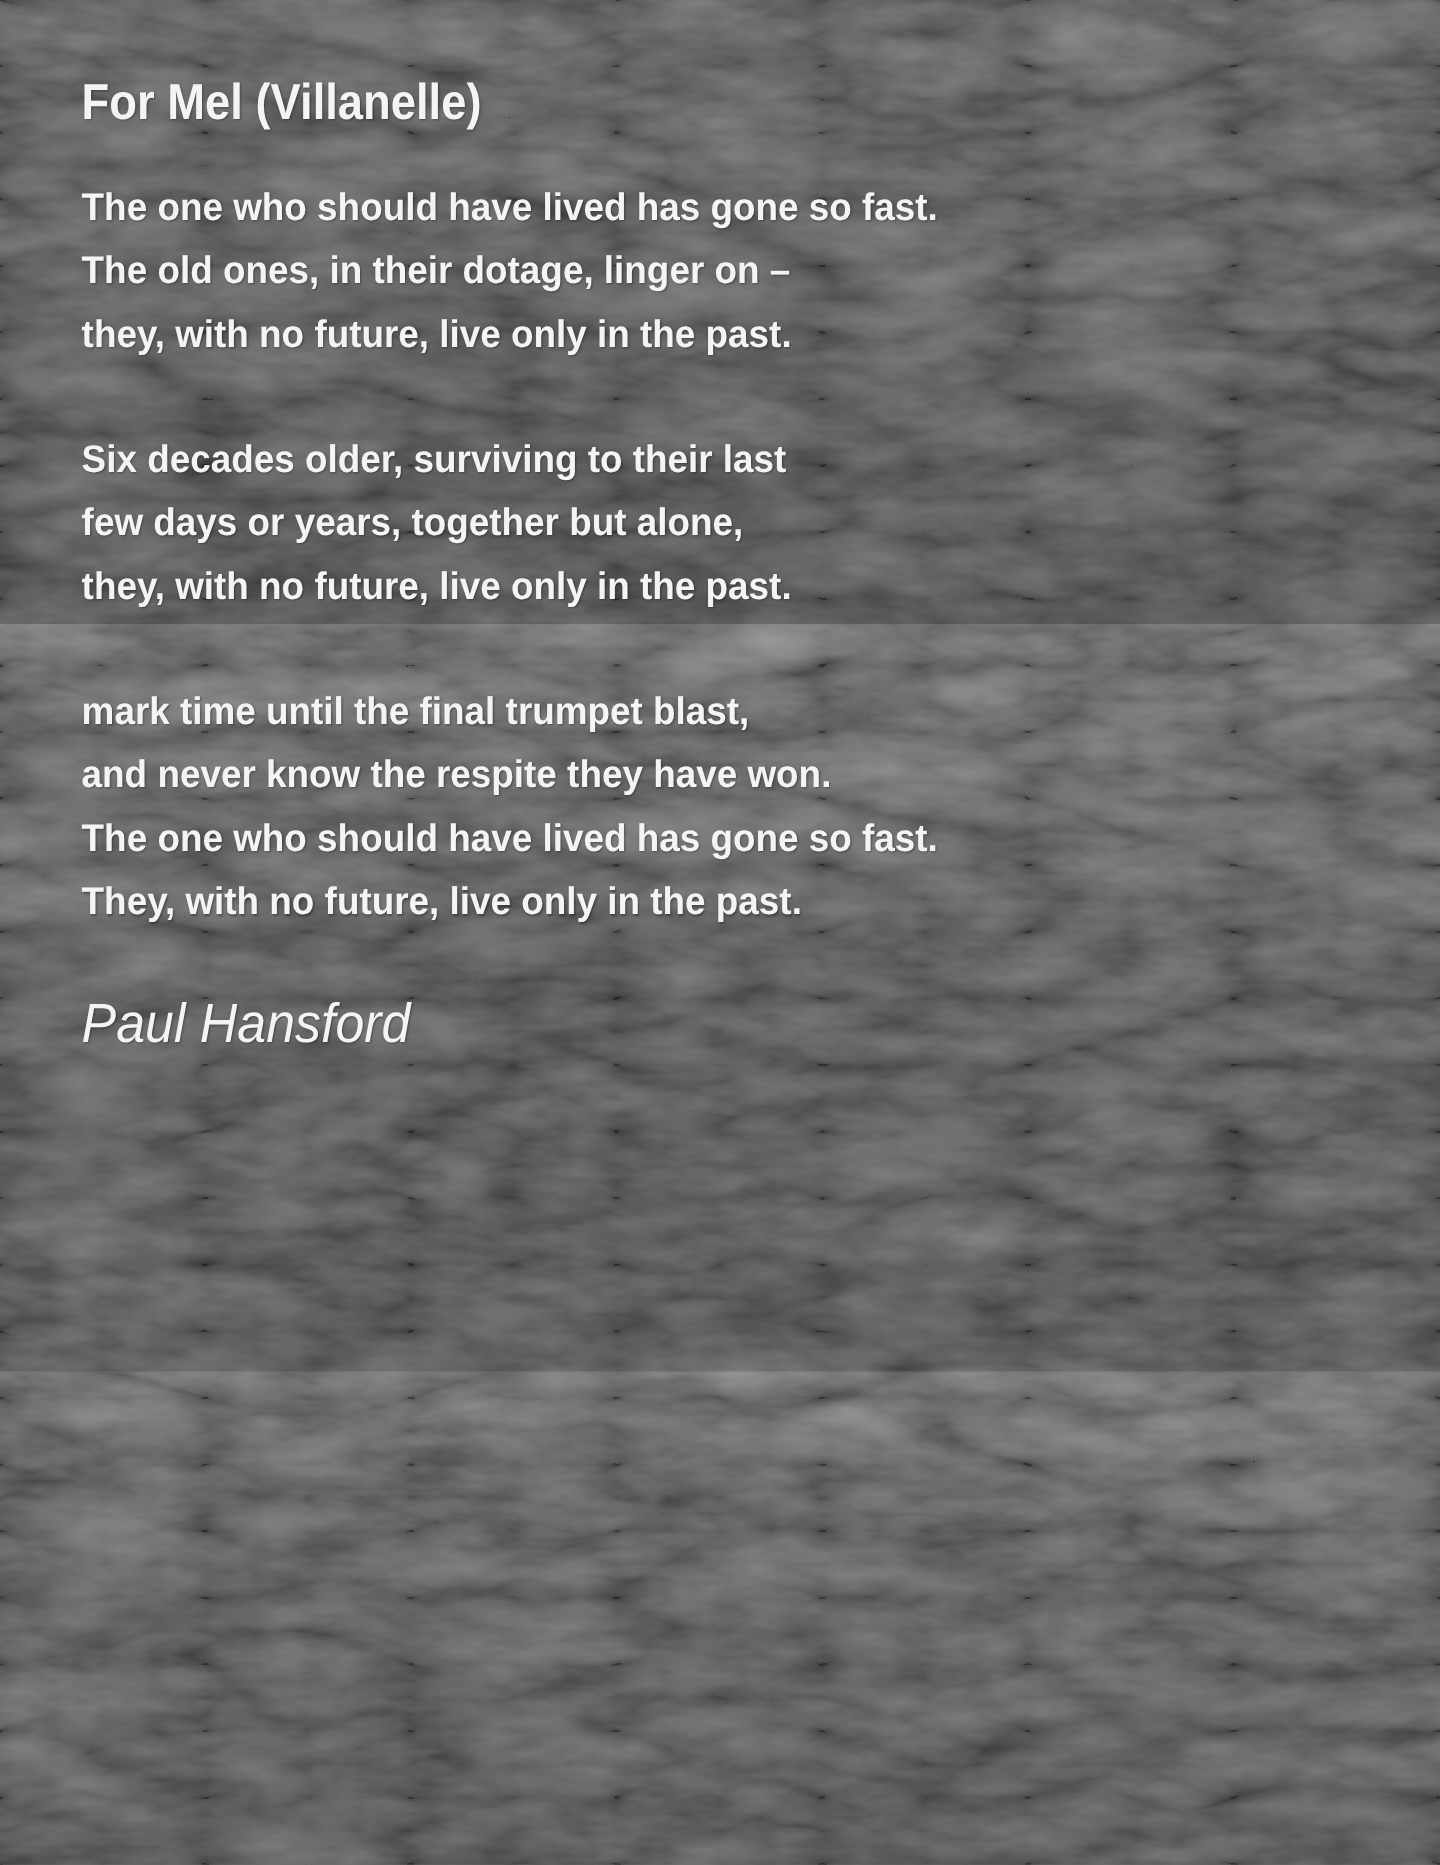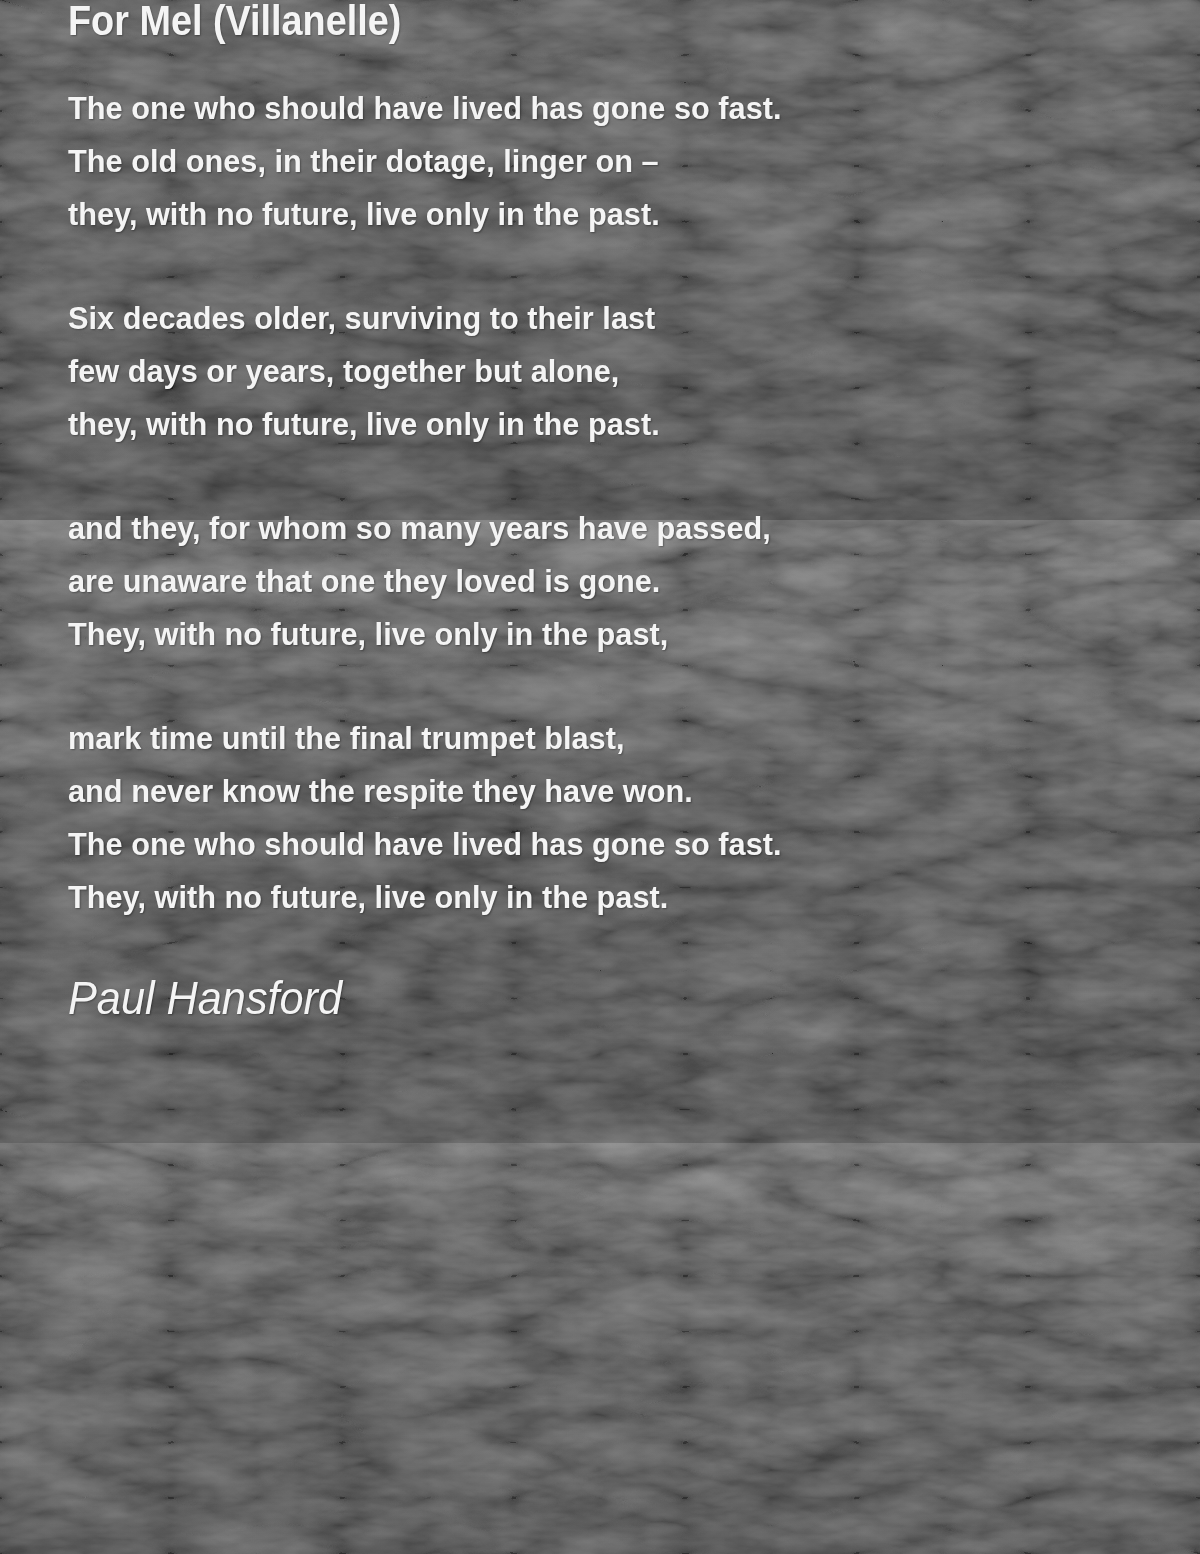--- a/index.html
+++ b/index.html
@@ -20,20 +20,21 @@
     position:absolute;left:0;top:0;width:1200px;height:1554px;
     display:block;
   }
   .s1t{stop-color:var(--band1-top);} .s1b{stop-color:var(--band1-bottom);}
   .s2t{stop-color:var(--band2-top);} .s2m{stop-color:var(--band2-mid);} .s2b{stop-color:var(--band2-bottom);}
   .s3t{stop-color:var(--band3-top);} .s3m{stop-color:var(--band3-mid);} .s3b{stop-color:var(--band3-bottom);}
   .veins{mix-blend-mode:overlay;opacity:.55;}
   .grain{mix-blend-mode:soft-light;opacity:.6;}
   .content{
     position:absolute;left:68px;top:0;right:30px;
+    padding-top:64px;
     color:var(--text-color);
     text-shadow:1px 1px 2px rgba(0,0,0,.35);
   }
   .title{
     margin:0 0 40px 0;
     font-size:42px;line-height:42px;font-weight:700;
     transform:scaleX(.9);transform-origin:0 50%;
     white-space:nowrap;
   }
   .stanza{margin:0 0 51px 0;}
@@ -107,25 +108,20 @@
   </div>
 
 
   <div class="stanza">
     <div class="poem-line">Six decades older, surviving to their last</div>
     <div class="poem-line">few days or years, together but alone,</div>
     <div class="poem-line">they, with no future, live only in the past.</div>
   </div>
 
 
-  <div class="stanza">
-    <div class="poem-line">and they, for whom so many years have passed,</div>
-    <div class="poem-line">are unaware that one they loved is gone.</div>
-    <div class="poem-line">They, with no future, live only in the past,</div>
-  </div>
 
   <div class="stanza">
     <div class="poem-line">mark time until the final trumpet blast,</div>
     <div class="poem-line">and never know the respite they have won.</div>
     <div class="poem-line">The one who should have lived has gone so fast.</div>
     <div class="poem-line">They, with no future, live only in the past.</div>
   </div>
 
   <div class="author">Paul Hansford</div>
 </div>

